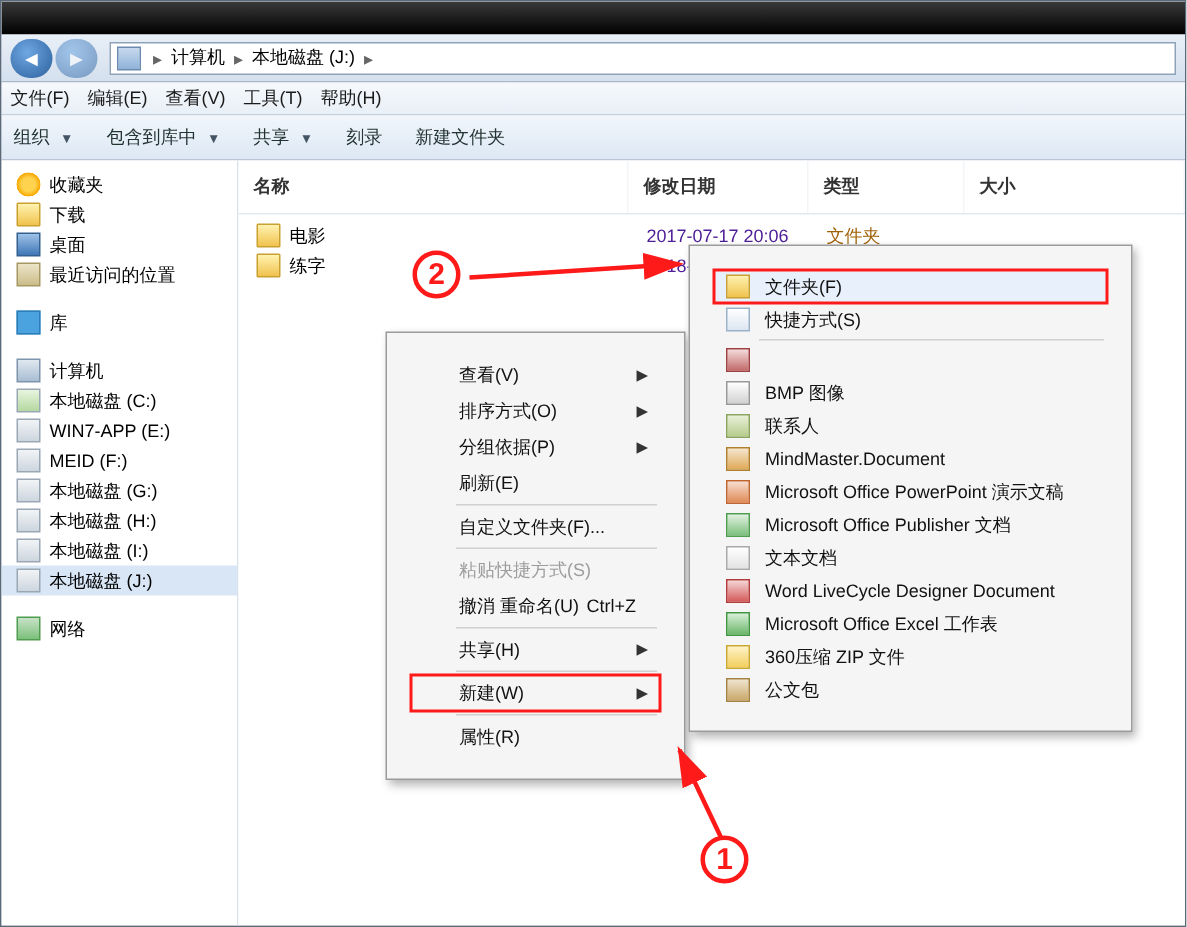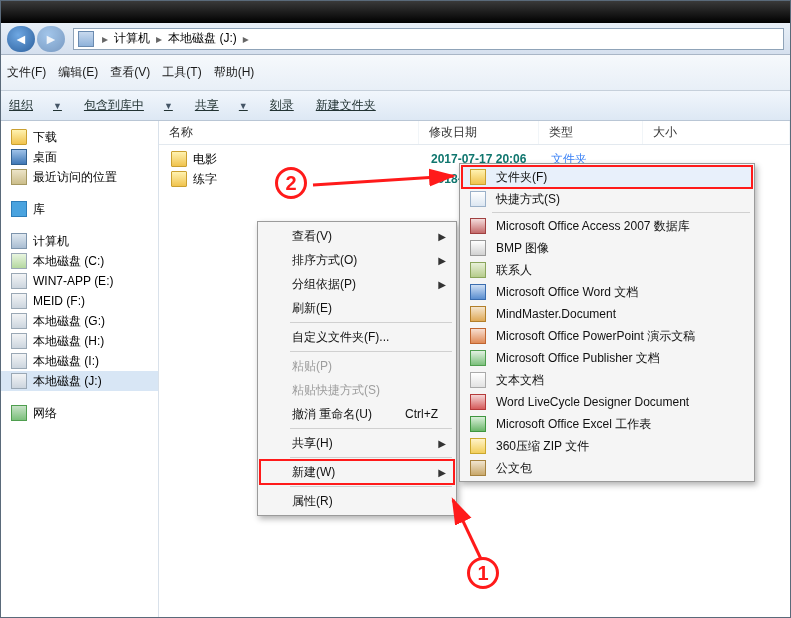--- a/index.html
+++ b/index.html
@@ -8,23 +8,23 @@
 
   
   .topblank { height:22px; background:linear-gradient(#3a3a3a,#000); }
   .navarea { height:32px; background:linear-gradient(#e8eff7,#d5e0ee); border-bottom:1px solid #a9b6c6; display:flex; align-items:center; }
   .navbtn { width:28px; height:26px; border-radius:13px; margin:0 2px 0 6px; background:radial-gradient(circle at 40% 35%,#6fa8e3,#2b5f9c); color:#fff; display:flex; align-items:center; justify-content:center; font-size:14px; }
   .navbtn.fwd{ margin-left:0; opacity:0.55;}
   .addr { flex:1; height:22px; margin:0 6px; background:#fff; border:1px solid #8fa3b8; display:flex; align-items:center; }
   .ad-icon { width:16px;height:16px;margin:0 4px; background:linear-gradient(#c8d9ee,#8fb2d9); border:1px solid #6b8bb0;}
   .sep{color:#666;padding:0 4px;}
   .addr span.txt{padding:0 2px;}
-  .menurow { height:36px; background:linear-gradient(#f6f9fc,#e8eff7); border-bottom:1px solid #c6d0db; display:flex; align-items:center; padding-left:6px; gap:12px; color:#1a1a1a;}
+  .menurow { height:22px; background:linear-gradient(#f6f9fc,#e8eff7); border-bottom:1px solid #c6d0db; display:flex; align-items:center; padding-left:6px; gap:12px; color:#1a1a1a;}
   .toolbar { height:30px; background:linear-gradient(#f1f6fc,#dde8f4); border-bottom:1px solid #b9c6d5; display:flex; align-items:center; padding-left:8px; gap:22px; color:#233;}
-  .tb-item{display:flex;align-items:center;gap:20px;text-decoration:underline;}
+  .tb-item{display:flex;align-items:center;gap:7px;}
   .tiny-arrow{font-size:9px;color:#456;}
 
   
   .body { display:flex; height:calc(100% - 22px - 32px - 22px - 30px); }
   .side { width:158px; background:#fff; border-right:1px solid #d9e1ea; padding:6px 0 0 0; overflow:hidden;}
   .side .grp{margin-bottom:12px;}
   .side .hd, .side .it{display:flex;align-items:center;height:20px;padding:0 0 0 10px;gap:6px;white-space:nowrap;}
   .side .it{}
   .side .it.sel{background:#d8e6f5;}
   .ic{width:16px;height:16px;display:inline-block;flex:0 0 16px;}
@@ -33,32 +33,32 @@
   .ic.desktop{background:linear-gradient(#9fc2e8,#3f77b6);border:1px solid #32608f;}
   .ic.recent{background:linear-gradient(#ece4c8,#cbbd8a);border:1px solid #a59862;}
   .ic.lib{background:#4aa3df;border:1px solid #2d7db9;}
   .ic.pc{background:linear-gradient(#dfe8f0,#a9bdd2);border:1px solid #7d94ac;}
   .ic.drive{background:linear-gradient(#f2f4f6,#ccd5de);border:1px solid #9aa8b5;}
   .ic.drive.g{background:linear-gradient(#e8f5e0,#b5d8a0);}
   .ic.net{background:linear-gradient(#c7e2c7,#7cc07c);border:1px solid #4f9e4f;}
 
   
   .main { flex:1; position:relative; background:#fff;}
-  .cols { display:flex; height:24px; border-bottom:1px solid #e3e9ef; font-size:12px; color:#333;}
+  .cols { display:flex; height:36px; border-bottom:1px solid #e3e9ef; font-size:12px; color:#333;font-weight:bold;}
   .cols div{display:flex;align-items:center;padding-left:10px;border-right:1px solid #f1f5f8;}
   .c1{width:260px;} .c2{width:120px;text-align:right;} .c3{width:104px;} .c4{flex:1;}
   .rows{padding-top:4px;}
   .row{display:flex;height:20px;align-items:center;}
   .row .ic{margin:0 6px 0 12px;}
   .row .n{width:238px;}
-  .row .d{width:120px;color:#0f766e;font-weight:bold;}
-  .row .t{width:104px;color:#3b82f6;}
-
-  
-  .menu{position:absolute;background:#f5f5f5;border:1px solid #9b9b9b;box-shadow:2px 3px 6px rgba(0,0,0,0.3);padding:2px;}
+  .row .d{width:120px;color:#4c1d95;}
+  .row .t{width:104px;color:#a16207;}
+
+  
+  .menu{position:absolute;background:#f5f5f5;border:1px solid #9b9b9b;box-shadow:2px 3px 6px rgba(0,0,0,0.3);padding:16px;}
   .menu .mi{display:flex;align-items:center;height:24px;padding:0 30px 0 32px;white-space:nowrap;position:relative;color:#111;}
   .menu .mi.dis{color:#9d9d9d;}
   .menu .mi .sub{position:absolute;right:8px;font-size:10px;color:#333;}
   .menu .mi .sc{position:absolute;right:16px;color:#111;}
   .menu hr{border:none;border-top:1px solid #d0d0d0;margin:2px 2px 2px 30px;}
   .menu.m1{left:256px;top:220px;width:200px;}
   .mi.hl{outline:2px solid #ff1a1a;outline-offset:-1px;}
 
   
   .menu.m2{left:458px;top:162px;width:296px;}
@@ -130,20 +130,24 @@
       </span>
     <span class="tb-item">
         <span>新建文件夹</span>
       </span>
   </div>
 
   <div class="body">
 
     <div class="side">
       <div class="grp">
+        <div class="hd">
+            <span class="ic star"></span>
+            <span>收藏夹</span>
+          </div>
         <div class="it">
             <span class="ic folder"></span>
             <span>下载</span>
           </div>
         <div class="it">
             <span class="ic desktop"></span>
             <span>桌面</span>
           </div>
         <div class="it">
             <span class="ic recent"></span>
@@ -237,23 +241,20 @@
       </div>
     <div class="mi">
         <span>刷新(E)</span>
       </div>
     <hr>
     <div class="mi">
         <span>自定义文件夹(F)...</span>
       </div>
     <hr>
     <div class="mi dis">
-        <span>粘贴(P)</span>
-      </div>
-    <div class="mi dis">
         <span>粘贴快捷方式(S)</span>
       </div>
     <div class="mi">
         <span>撤消 重命名(U)</span>
         <span class="sc">Ctrl+Z</span>
       </div>
     <hr>
     <div class="mi">
         <span>共享(H)</span>
         <span class="sub">▶</span>
@@ -274,33 +275,28 @@
         <span class="mic folder"></span>
         <span>文件夹(F)</span>
       </div>
     <div class="mi">
         <span class="mic link"></span>
         <span>快捷方式(S)</span>
       </div>
     <hr>
     <div class="mi">
         <span class="mic access"></span>
-        <span>Microsoft Office Access 2007 数据库</span>
       </div>
     <div class="mi">
         <span class="mic bmp"></span>
         <span>BMP 图像</span>
       </div>
     <div class="mi">
         <span class="mic contact"></span>
         <span>联系人</span>
-      </div>
-    <div class="mi">
-        <span class="mic word"></span>
-        <span>Microsoft Office Word 文档</span>
       </div>
     <div class="mi">
         <span class="mic mind"></span>
         <span>MindMaster.Document</span>
       </div>
     <div class="mi">
         <span class="mic ppt"></span>
         <span>Microsoft Office PowerPoint 演示文稿</span>
       </div>
     <div class="mi">

